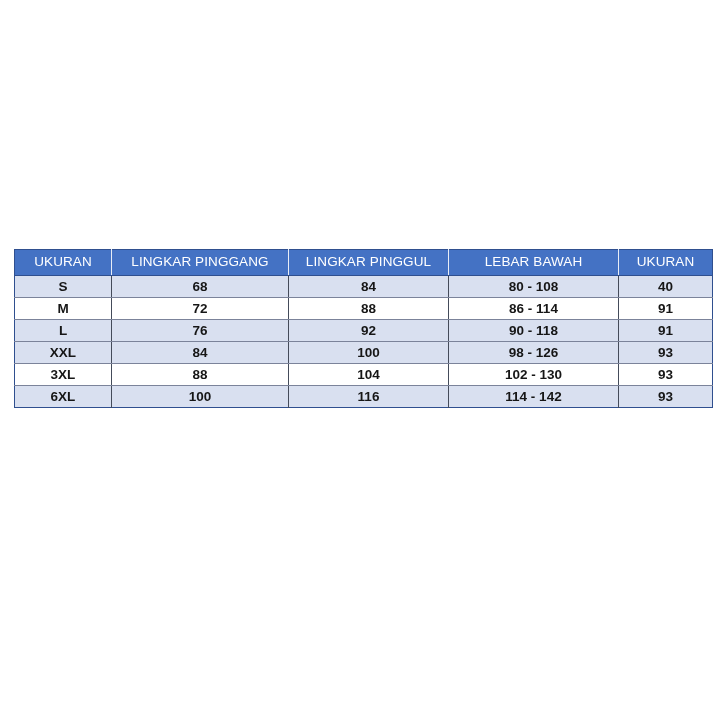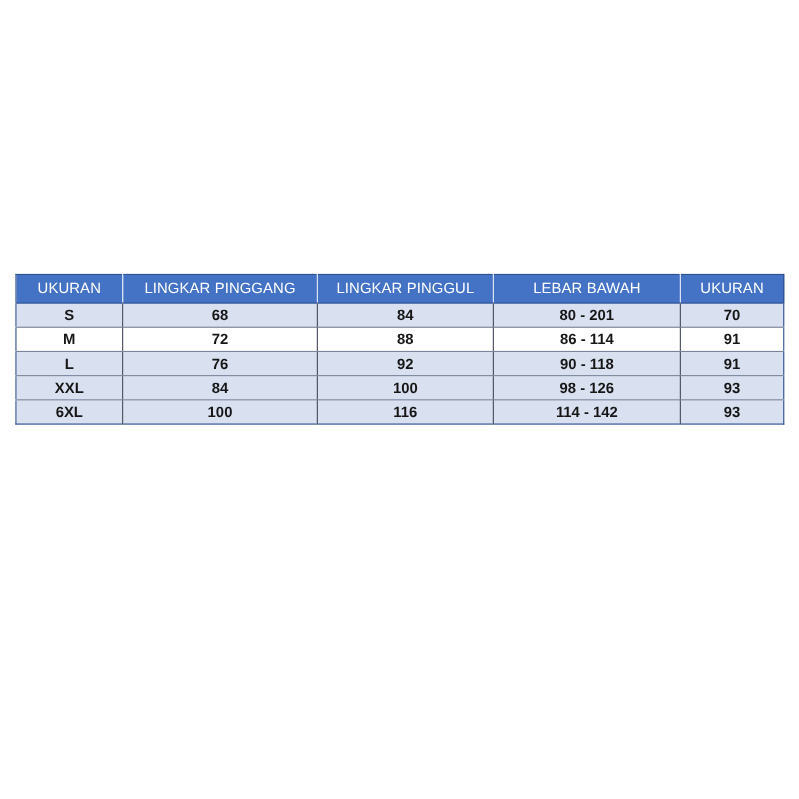--- a/index.html
+++ b/index.html
@@ -106,22 +106,22 @@
           <th>LINGKAR PINGGUL</th>
           <th>LEBAR BAWAH</th>
           <th>UKURAN</th>
         </tr>
       </thead>
       <tbody id="size-chart-body">
           <tr class="row-alt">
             <td>S</td>
             <td>68</td>
             <td>84</td>
-            <td>80 - 201</td>
-            <td>70</td>
+            <td>80 - 108</td>
+            <td>40</td>
           </tr>
           <tr class="row-base">
             <td>M</td>
             <td>72</td>
             <td>88</td>
             <td>86 - 114</td>
             <td>91</td>
           </tr>
           <tr class="row-alt">
             <td>L</td>
@@ -130,20 +130,27 @@
             <td>90 - 118</td>
             <td>91</td>
           </tr>
           <tr class="row-alt">
             <td>XXL</td>
             <td>84</td>
             <td>100</td>
             <td>98 - 126</td>
             <td>93</td>
           </tr>
+          <tr class="row-base">
+            <td>3XL</td>
+            <td>88</td>
+            <td>104</td>
+            <td>102 - 130</td>
+            <td>93</td>
+          </tr>
           <tr class="row-alt">
             <td>6XL</td>
             <td>100</td>
             <td>116</td>
             <td>114 - 142</td>
             <td>93</td>
           </tr>
         </tbody>
     </table>
   </div>

